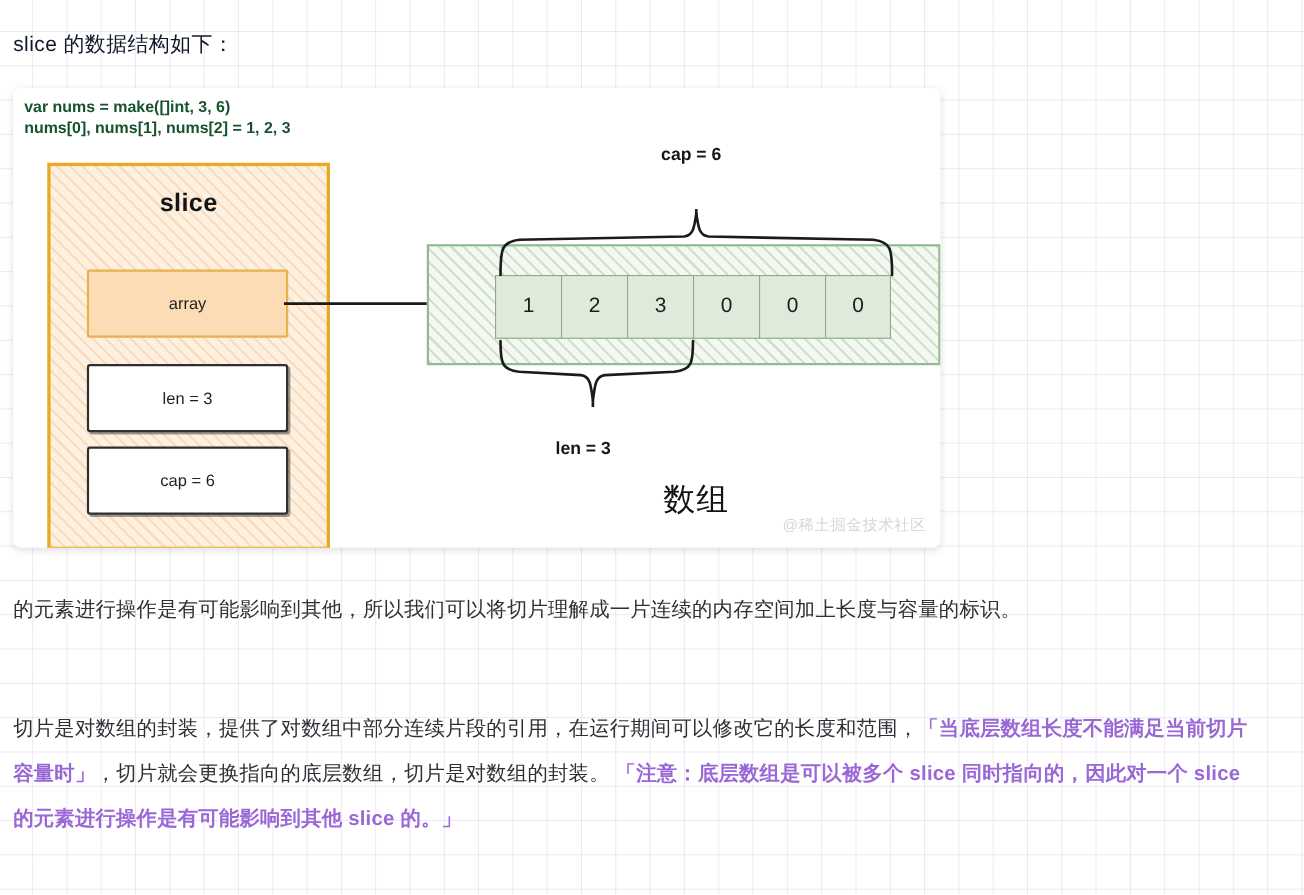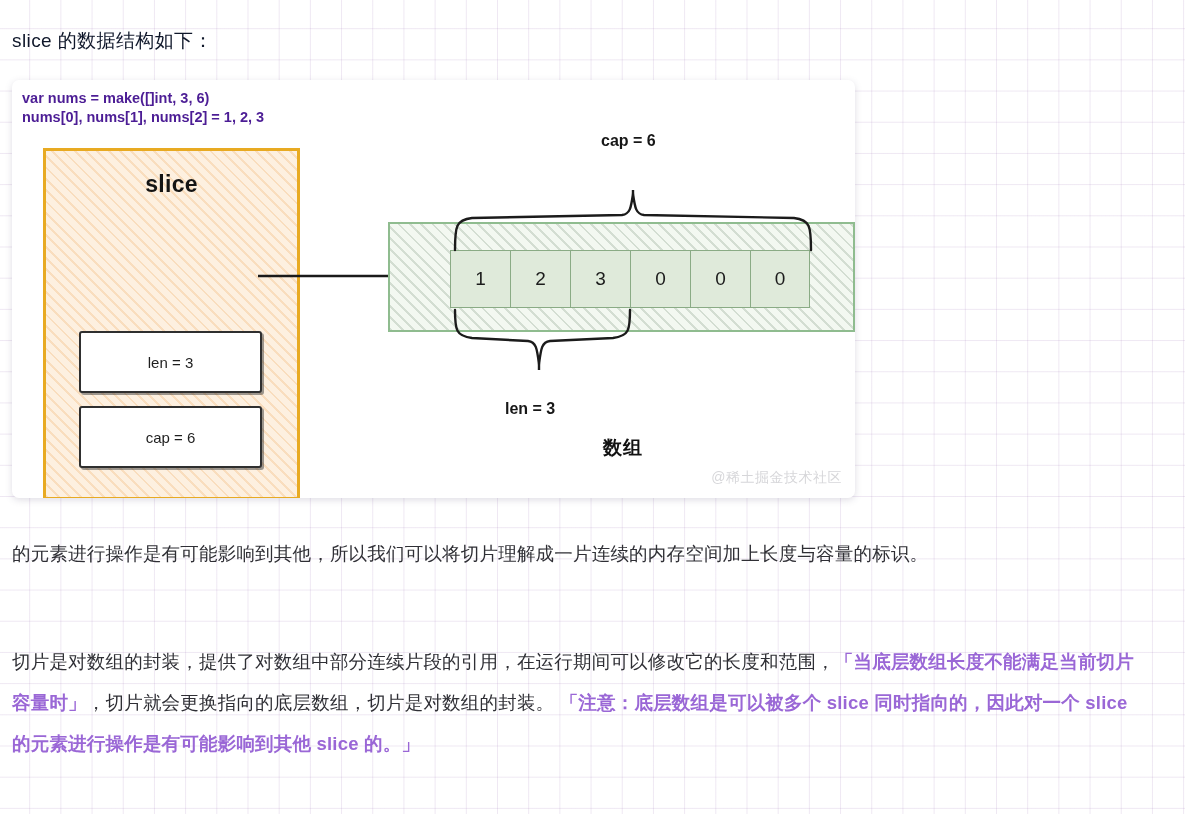--- a/index.html
+++ b/index.html
@@ -48,21 +48,21 @@
   }
 
   .code-block {
     position: absolute;
     left: 10px;
     top: 9px;
     font-family: "Liberation Sans", sans-serif;
     font-weight: bold;
     font-size: 14.5px;
     line-height: 18.5px;
-    color: #4c1d95;
+    color: #14532d;
     white-space: pre;
   }
 
   
   .slice-box {
     position: absolute;
     left: 31px;
     top: 68px;
     width: 257px;
     height: 352px;
@@ -182,22 +182,22 @@
     color: #171717;
     white-space: nowrap;
   }
   .lbl-cap { left: 589px; top: 52px; }
   .lbl-len { left: 493px; top: 320px; }
 
   .array-cn-label {
     position: absolute;
     left: 591px;
     top: 355px;
-    font-size: 19px;
-    font-weight: bold;
+    font-size: 29px;
+    font-weight: normal;
     color: #121212;
     letter-spacing: 1px;
   }
 
   .watermark {
     position: absolute;
     right: 13px;
     bottom: 11px;
     font-size: 14px;
     color: rgba(120,120,128,0.30);
@@ -227,20 +227,23 @@
 
 <div class="intro">slice 的数据结构如下：</div>
 
 <div class="figure-panel">
 
   <div class="code-block">var nums = make([]int, 3, 6)
 nums[0], nums[1], nums[2] = 1, 2, 3</div>
 
   <div class="slice-box">
     <div class="slice-title">slice</div>
+    <div class="field field-array">
+      <span>array</span>
+    </div>
     <div class="field field-len">
       <span>len = 3</span>
     </div>
     <div class="field field-cap">
       <span>cap = 6</span>
     </div>
   </div>
 
   <svg class="pointer-arrow" viewBox="0 0 205 14">
     <line x1="0" y1="7" x2="192" y2="7" stroke="#1a1a1a" stroke-width="2.4"></line>

